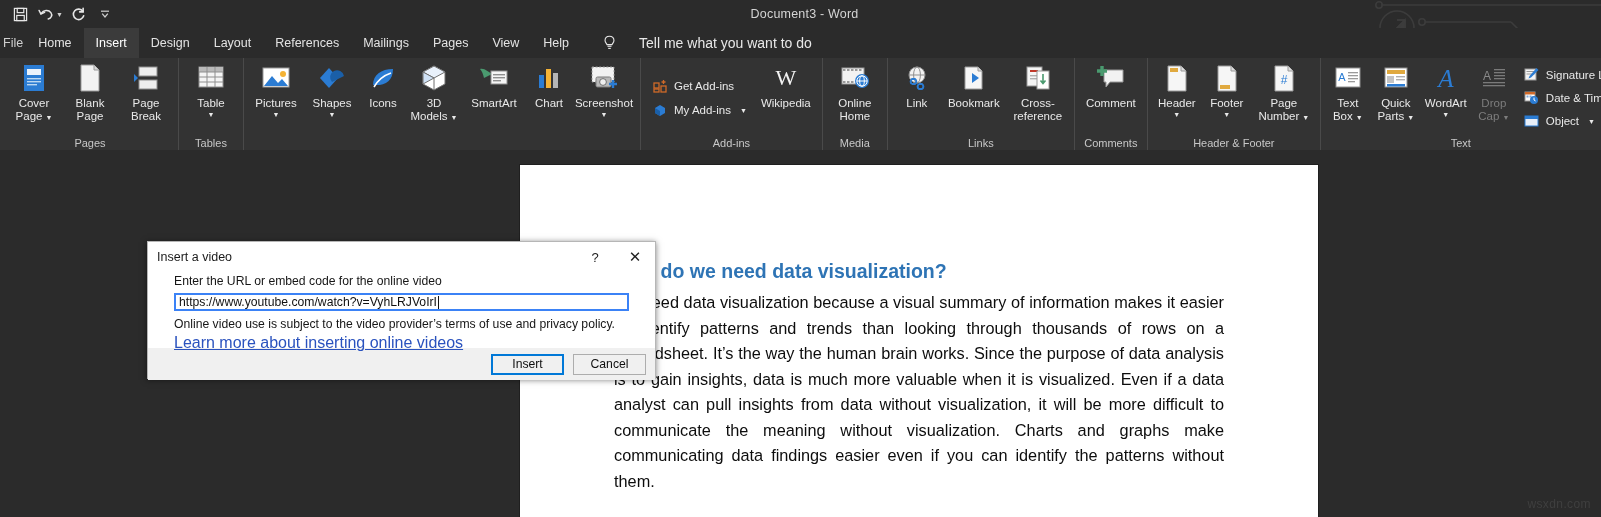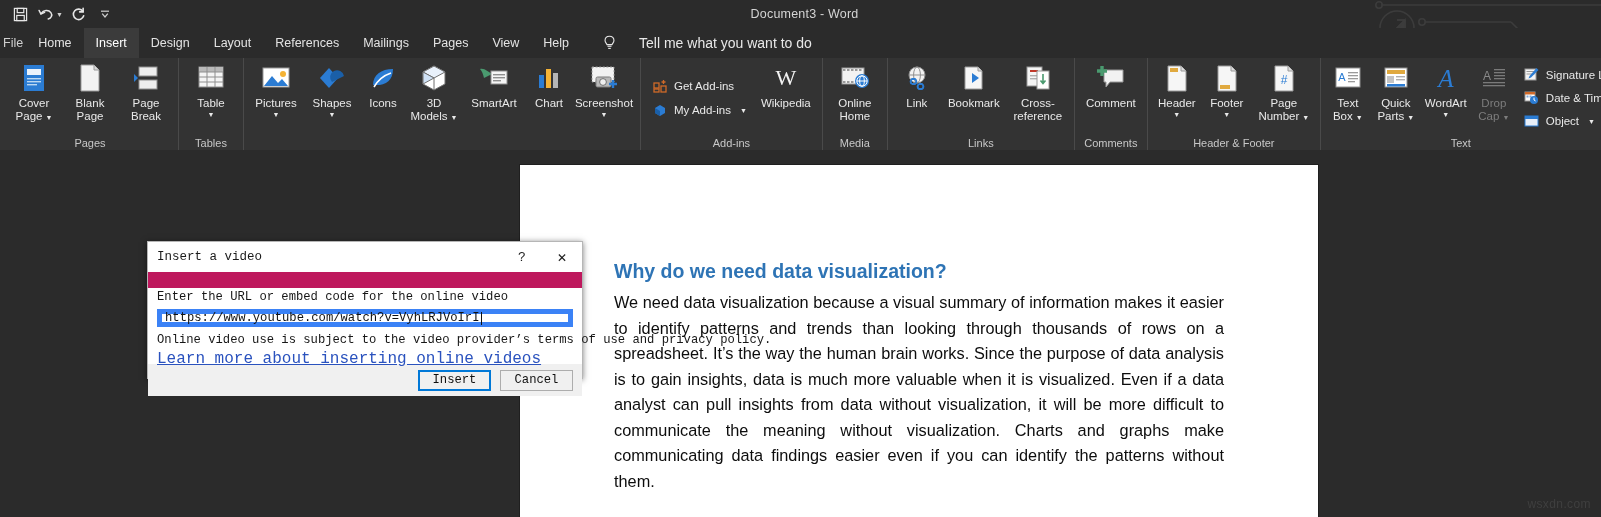--- a/index.html
+++ b/index.html
@@ -99,39 +99,39 @@
     color: #0d0d0d; font-size: 16.3px; line-height: 25.5px; text-align: justify;
     font-family: "Liberation Sans", sans-serif;
   }
   .watermark {
     position: absolute; right: 10px; bottom: 6px; color: #3f3f3f;
     font-size: 12px; letter-spacing: .4px;
   }
 
   
   .dialog {
-    position: absolute; left: 147px; top: 241px; width: 436px; height: 138px;
-    background: #be185d; border: 1px solid #b6b6b6; box-shadow: 0 1px 6px rgba(0,0,0,.5); font-family: Liberation Mono, monospace;
+    position: absolute; left: 147px; top: 241px; width: 509px; height: 138px;
+    background: #f9a8d4; border: 1px solid #b6b6b6; box-shadow: 0 1px 6px rgba(0,0,0,.5);
   }
   .dlg-title {
     height: 30px; background: #ffffff; display: flex; align-items: center;
     padding-left: 9px; position: relative;
   }
   .dlg-title-text { font-size: 12.5px; color: #1a1a1a; }
   .dlg-help, .dlg-close {
     position: absolute; top: 0; height: 30px; width: 32px;
     display: flex; align-items: center; justify-content: center;
     font-size: 13px; color: #1d1d1d;
   }
   .dlg-help { right: 44px; }
   .dlg-close { right: 4px; font-size: 15px; }
-  .dlg-body { background: #ffffff; padding: 0 9px; height: 76px; margin-top: 16px; }
+  .dlg-body { background: #ffffff; padding: 0 26px; height: 76px; }
   .dlg-prompt { font-size: 12.2px; color: #161616; padding-top: 2px; }
   .url-field {
-    margin-top: 5px; height: 18px; border: 5px solid #3b82f6; background: #ffffff;
+    margin-top: 5px; height: 18px; border: 2px solid #3b82f6; background: #ffffff;
     font-size: 12.2px; color: #111; padding: 0 3px; display: flex; align-items: center;
     width: 100%;
   }
   .url-caret { display: inline-block; width: 1px; height: 13px; background: #111; margin-left: 1px; }
   .dlg-note { font-size: 12.2px; color: #161616; margin-top: 6px; white-space: nowrap; }
   .dlg-link {
     font-size: 16px; color: #2a52be; text-decoration: underline; margin-top: 3px;
     display: inline-block;
   }
   .dlg-footer {

